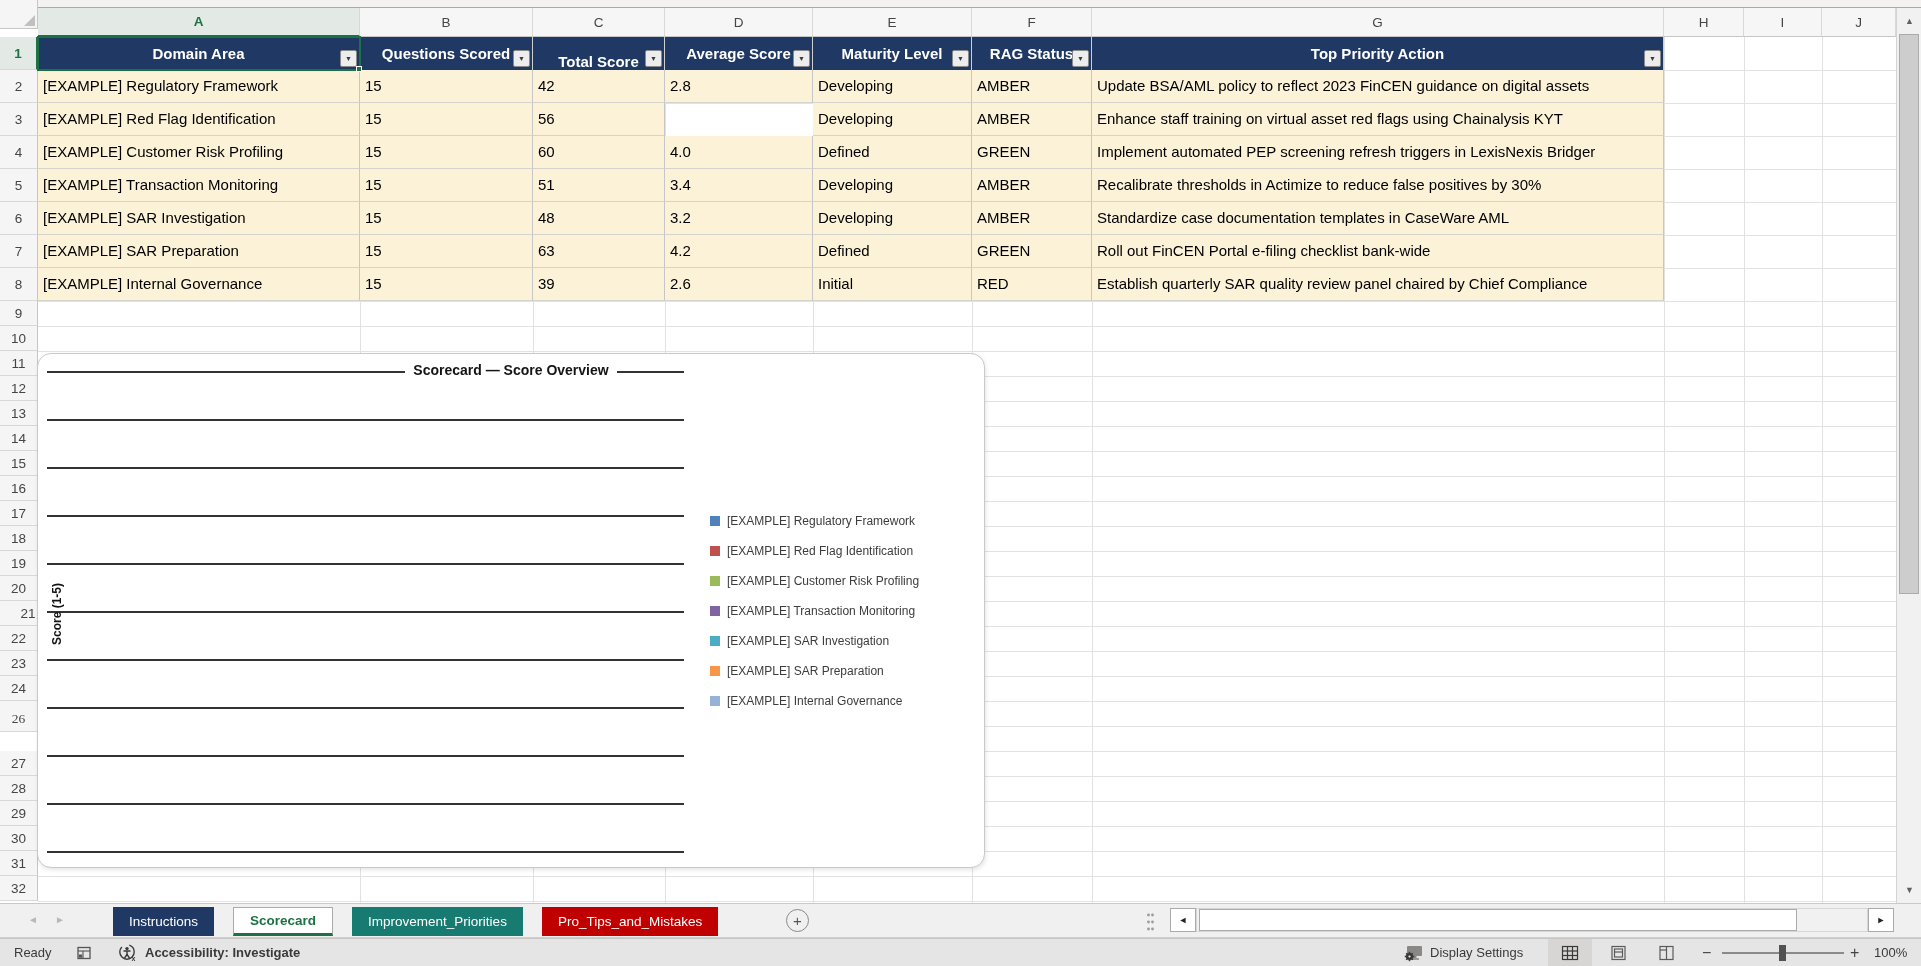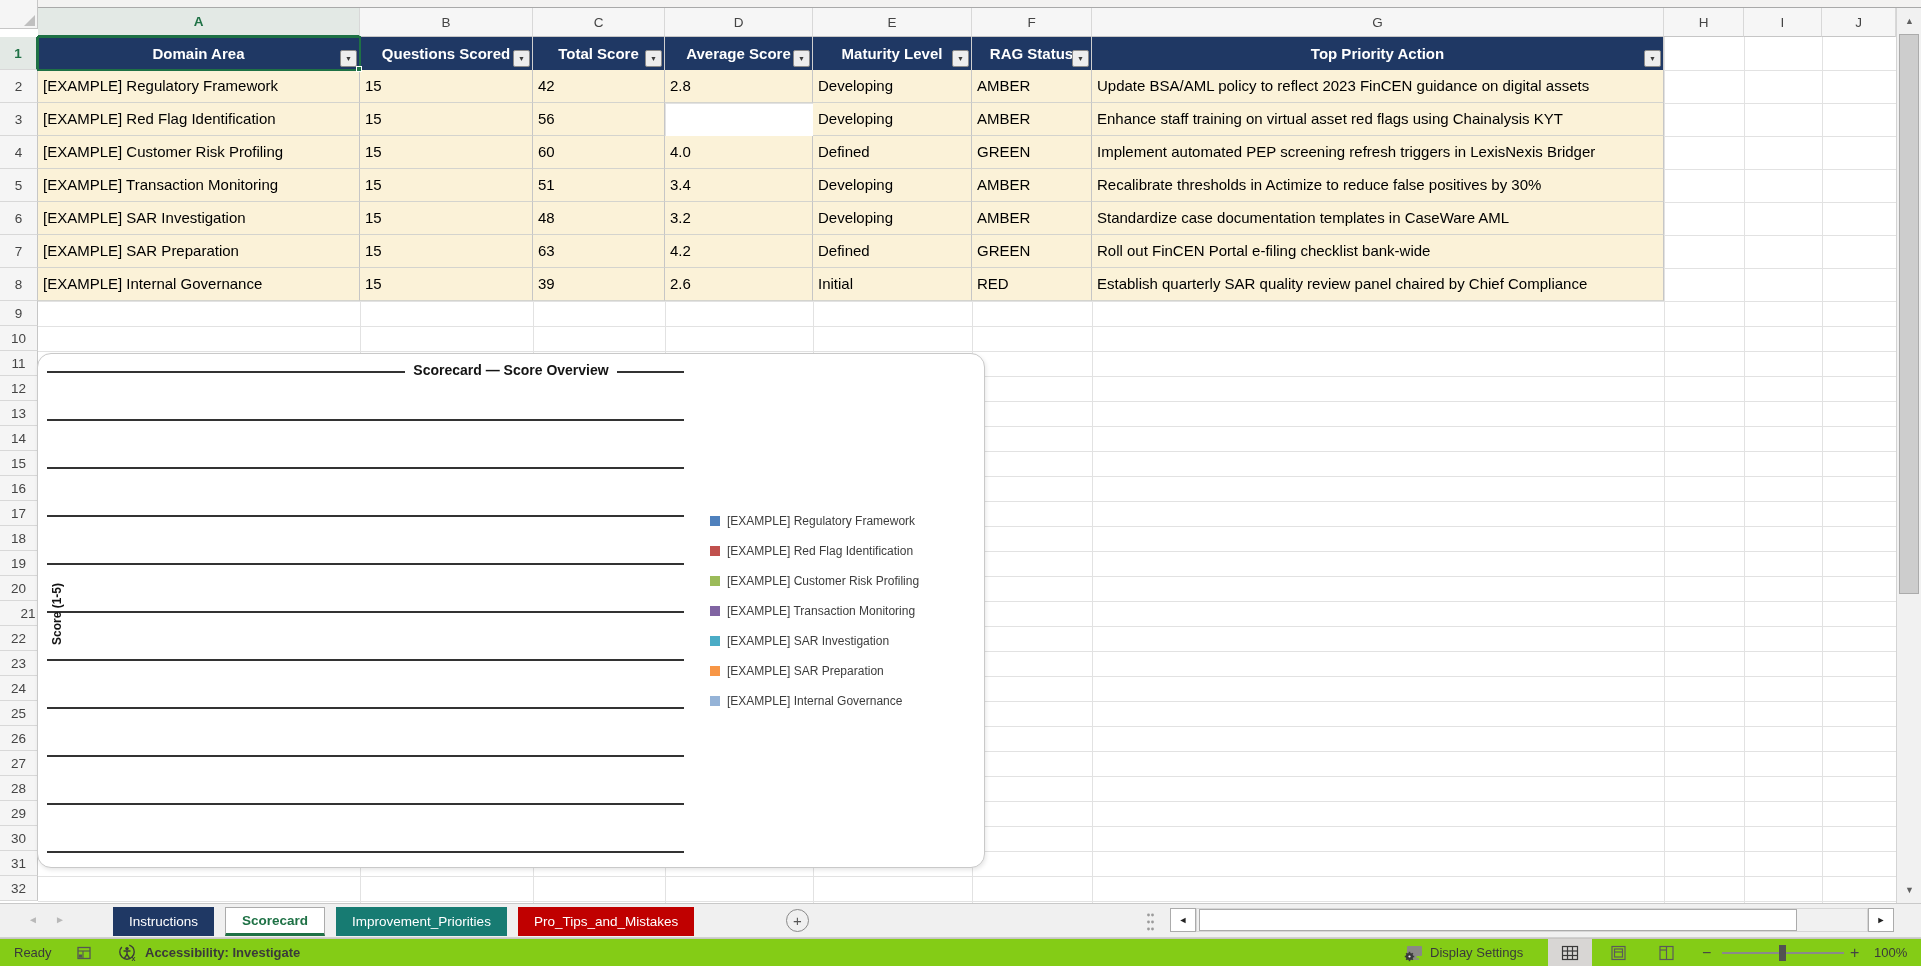--- a/index.html
+++ b/index.html
@@ -52,33 +52,33 @@
           transform:rotate(180deg);display:flex;align-items:center;justify-content:center;
           font-size:12px;font-weight:bold;color:#141414;}
   .legend-item{position:absolute;left:672px;height:30px;display:flex;align-items:center;gap:7px;}
   .legend-swatch{width:10px;height:10px;flex:none;}
   .legend-label{font-size:12px;color:#3c3c3c;white-space:nowrap;}
 
   
   .tabstrip{position:absolute;left:0;top:903px;width:1921px;height:35px;background:#f0f0f0;
             border-top:1px solid #c9c9c9;border-bottom:1px solid #d0d0d0;}
   .tabnav{position:absolute;top:10px;font-size:10px;color:#b8b8b8;cursor:default;}
-  .tabs-row{position:absolute;left:113px;top:3px;height:29px;display:flex;gap:11px;align-items:stretch;}
+  .tabs-row{position:absolute;left:113px;top:3px;height:29px;display:flex;gap:19px;align-items:stretch;}
   .sheettab{display:flex;align-items:center;padding:0 16px;font-size:13.5px;cursor:pointer;white-space:nowrap;}
   .sheettab.active{font-weight:bold;border:1px solid #ababab;border-bottom:3px solid #1e7145;}
   .addsheet{position:absolute;left:786px;top:909px;width:23px;height:23px;border:1px solid #8a8a8a;
             border-radius:50%;color:#555;font-size:15px;display:flex;align-items:center;justify-content:center;cursor:pointer;}
   .draghandle{position:absolute;left:1146px;top:912px;}
   .hs-btn{position:absolute;top:908px;width:26px;height:24px;background:#ffffff;border:1px solid #ababab;
           color:#222;font-size:9px;display:flex;align-items:center;justify-content:center;cursor:pointer;}
   .hs-track{position:absolute;left:1196px;top:908px;width:672px;height:24px;background:#f1f1f1;border:1px solid #d6d6d6;}
   .hs-thumb{position:absolute;left:2px;top:0px;width:598px;height:22px;background:#ffffff;border:1px solid #ababab;cursor:pointer;}
 
   
-  .statusbar{position:absolute;left:0;top:938px;width:1921px;height:28px;background:#84cc16;
+  .statusbar{position:absolute;left:0;top:938px;width:1921px;height:28px;background:#e5e5e5;
              border-top:1px solid #c8c6c4;color:#3a3a3a;font-size:13px;}
   .sb-item{position:absolute;top:0;height:27px;display:flex;align-items:center;gap:6px;}
   .viewbtn{position:absolute;top:0;width:44px;height:27px;display:flex;align-items:center;justify-content:center;cursor:pointer;}
   .viewbtn.active{background:#d8d6d4;}
   .zoomline{position:absolute;top:13px;height:2px;background:#8a8a8a;}
   .zoomthumb{position:absolute;top:6px;width:7px;height:16px;background:#525252;cursor:pointer;}
   .zoomsign{position:absolute;top:0;height:27px;display:flex;align-items:center;font-size:16px;color:#444;cursor:pointer;}
 
   
   .vscroll{position:absolute;left:1896px;top:8px;width:25px;height:895px;background:#f1f1f1;border-left:1px solid #d4d4d4;}
@@ -128,21 +128,21 @@
       <div class="rowheader" style="top: 476px; height: 25px;">16</div>
       <div class="rowheader" style="top: 501px; height: 25px;">17</div>
       <div class="rowheader" style="top: 526px; height: 25px;">18</div>
       <div class="rowheader" style="top: 551px; height: 25px;">19</div>
       <div class="rowheader" style="top: 576px; height: 25px;">20</div>
       <div class="rowheader" style="top: 601px; height: 25px; padding-left: 19px;">21</div>
       <div class="rowheader" style="top: 626px; height: 25px; text-align: right;">22</div>
       <div class="rowheader" style="top: 651px; height: 25px;">23</div>
       <div class="rowheader" style="top: 676px; height: 25px;">24</div>
       <div class="rowheader" style="top: 701px; height: 25px;">25</div>
-      <div class="rowheader" style="top: 726px; height: 25px;">26</div>
+      <div class="rowheader" style="top: 707px; height: 25px; font-family: Liberation Serif, serif;">26</div>
       <div class="rowheader" style="top: 751px; height: 25px;">27</div>
       <div class="rowheader" style="top: 776px; height: 25px;">28</div>
       <div class="rowheader" style="top: 801px; height: 25px;">29</div>
       <div class="rowheader" style="top: 826px; height: 25px;">30</div>
       <div class="rowheader" style="top: 851px; height: 25px;">31</div>
       <div class="rowheader" style="top: 876px; height: 25px;">32</div>
     </div>
   <div id="gridlines">
       <div class="vline" style="left: 360px;"></div>
       <div class="vline" style="left: 533px;"></div>
@@ -189,21 +189,21 @@
     </div>
   <div id="datatable">
       <div class="thcell" style="left: 38px; top: 37px; width: 322px;">
         <span>Domain Area</span>
         <div class="filterbtn">▼</div>
       </div>
       <div class="thcell" style="left: 360px; top: 37px; width: 173px;">
         <span>Questions Scored</span>
         <div class="filterbtn">▼</div>
       </div>
-      <div class="thcell" style="left: 533px; top: 37px; width: 132px;">
+      <div class="thcell" style="left: 533px; top: 37px; width: 132px; align-items: flex-end;">
         <span>Total Score</span>
         <div class="filterbtn">▼</div>
       </div>
       <div class="thcell" style="left: 665px; top: 37px; width: 148px;">
         <span>Average Score</span>
         <div class="filterbtn">▼</div>
       </div>
       <div class="thcell" style="left: 813px; top: 37px; width: 159px;">
         <span>Maturity Level</span>
         <div class="filterbtn">▼</div>

